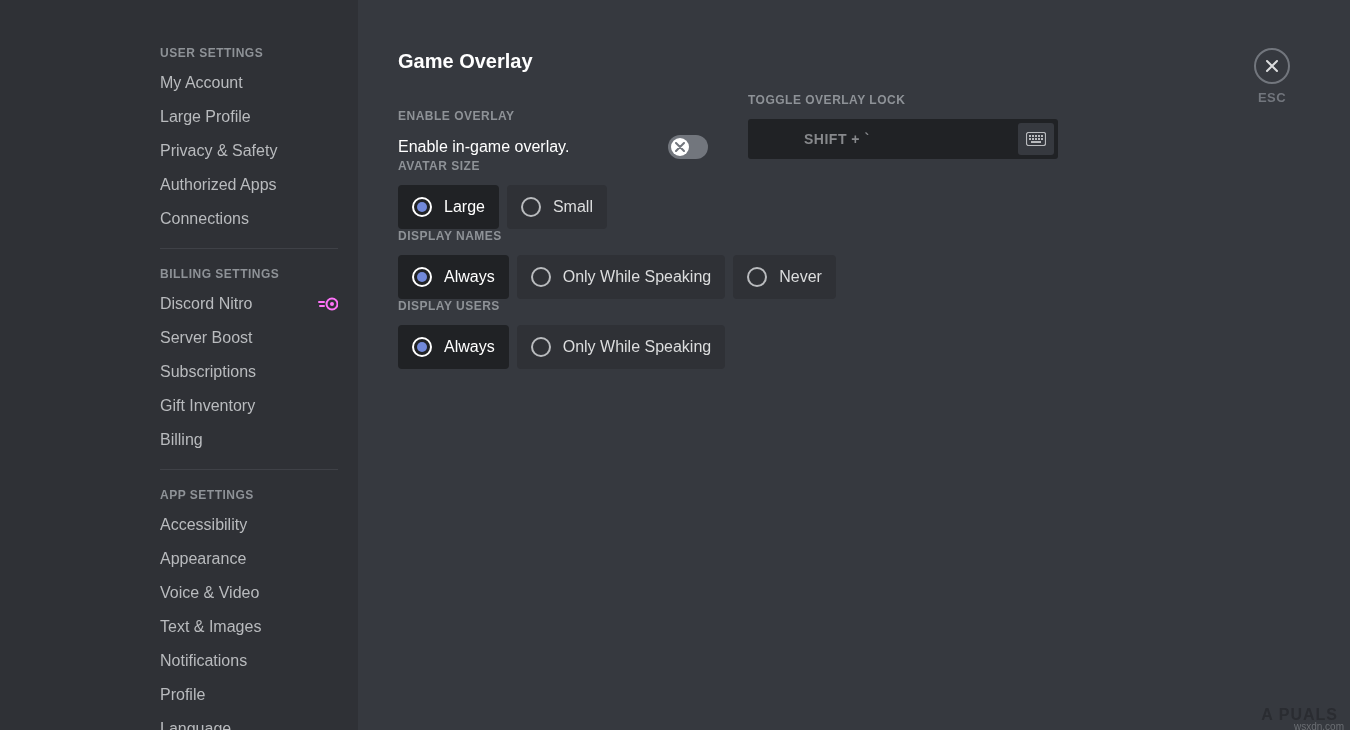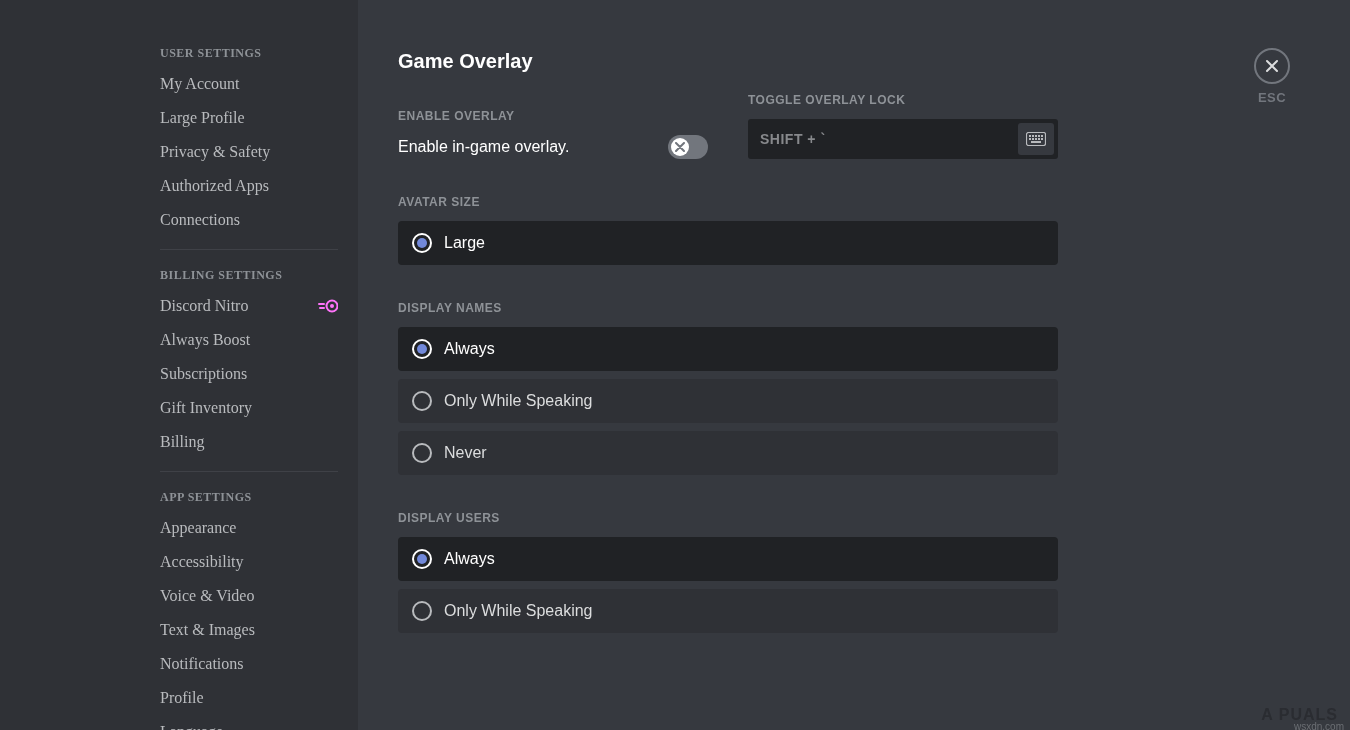--- a/index.html
+++ b/index.html
@@ -1,41 +1,41 @@
 <!DOCTYPE html>
 <html><head>
 <meta charset="utf-8">
 <style>
   * { box-sizing: border-box; margin: 0; padding: 0; }
   html, body { width: 1350px; height: 730px; overflow: hidden; font-family: "Helvetica Neue", Arial, sans-serif; background: #36393f; color: #dcddde; }
   .app { display: flex; height: 100%; }
   .sidebar-wrap { width: 358px; background: #2f3136; display: flex; justify-content: flex-end; }
-  .sidebar { width: 218px; padding: 40px 10px 60px 10px; overflow-y: auto; font-family: Liberation Serif, serif; }
+  .sidebar { width: 218px; padding: 40px 10px 60px 10px; overflow-y: auto; }
   .sidebar::-webkit-scrollbar { width: 0; }
   .section-header { font-size: 12px; font-weight: 700; color: #8e9297; letter-spacing: .5px; padding: 6px 10px; text-transform: uppercase; }
   .sidebar-item { font-size: 16px; color: #b9bbbe; padding: 8px 10px; border-radius: 4px; cursor: pointer; display: flex; align-items: center; justify-content: space-between; }
   .divider { height: 1px; background: #3f4147; margin: 12px 10px; }
   .nitro-icon svg { display:block; }
   .content-wrap { flex: 1; background: #36393f; position: relative; display:flex; }
   .content { padding: 50px 40px 40px 40px; width: 740px; }
   .page-title { font-size: 20px; font-weight: 700; color: #fff; margin-bottom: 20px; }
   .row-2col { display:flex; gap:40px;align-items:flex-end; }
   .col { flex:1; min-width:0; }
   .field-label { font-size: 12px; font-weight: 700; color: #8e9297; letter-spacing: .5px; margin-bottom: 12px; text-transform: uppercase; }
   .enable-row { display:flex; align-items:center; justify-content:space-between; }
   .enable-text { font-size: 16px; color: #fff; }
   .toggle { width: 40px; height: 24px; border-radius: 12px; background: #72767d; position: relative; cursor: pointer; flex-shrink:0; }
   .toggle .knob { position:absolute; left:3px; top:3px; width:18px; height:18px; border-radius:50%; background:#fff; display:flex; align-items:center; justify-content:center; }
   .toggle .knob svg { display:block; }
   .keybind-box { background:#202225; border-radius:3px; height:40px; display:flex; align-items:center; padding:0 4px 0 12px; justify-content:space-between; }
-  .keybind-text { color:#87898c; font-size:14px; font-weight:600; letter-spacing:.5px; }
+  .keybind-text { color:#87898c; font-size:14px; font-weight:600; letter-spacing:.5px;margin-left:44px; }
   .keybind-icon { width:36px; height:32px; background:#36393f; border-radius:3px; display:flex; align-items:center; justify-content:center; }
   .keybind-icon svg { display:block; }
-  .section { margin-top: 36px; }
-  .radio-group { display:flex; flex-direction:column; gap:8px; }
+  .section { }
+  .radio-group { display:flex; flex-direction:row; gap:8px; }
   .radio-option { background:#2f3136; border-radius:4px; padding:12px 14px; display:flex; align-items:center; gap:12px; cursor:pointer; font-size:16px; color:#dcddde; }
   .radio-option.selected { background:#202225; color:#fff; }
   .radio-circle { width:20px; height:20px; border:2px solid #b9bbbe; border-radius:50%; display:flex; align-items:center; justify-content:center; flex-shrink:0;}
   .radio-option.selected .radio-circle { border-color:#fff; }
   .radio-dot { width:10px; height:10px; border-radius:50%; background:#7289da; display:none; }
   .radio-option.selected .radio-dot { display:block; }
   .close-area { position:absolute; top:48px; right:60px; text-align:center; }
   .close-btn { width:36px; height:36px; border:2px solid #72767d; border-radius:50%; display:flex; align-items:center; justify-content:center; cursor:pointer; margin-bottom:6px; }
   .close-btn svg { display:block; }
   .close-label { font-size:13px; font-weight:600; color:#72767d; letter-spacing:.5px; }
@@ -71,38 +71,38 @@
           <span>Discord Nitro</span>
           <span class="nitro-icon">
             <svg width="20" height="14" viewBox="0 0 20 14">
               <circle cx="14" cy="7" r="5.5" fill="none" stroke="#ff73fa" stroke-width="2"></circle>
               <circle cx="14" cy="7" r="2" fill="#ff73fa"></circle>
               <path d="M1 5 H6 M2 9 H6" stroke="#ff73fa" stroke-width="2" stroke-linecap="round"></path>
             </svg>
           </span>
         </div>
         <div class="sidebar-item">
-          <span>Always Boost</span>
+          <span>Server Boost</span>
         </div>
         <div class="sidebar-item">
           <span>Subscriptions</span>
         </div>
         <div class="sidebar-item">
           <span>Gift Inventory</span>
         </div>
         <div class="sidebar-item">
           <span>Billing</span>
         </div>
         <div class="divider"></div>
         <div class="section-header">APP SETTINGS</div>
         <div class="sidebar-item">
+          <span>Accessibility</span>
+        </div>
+        <div class="sidebar-item">
           <span>Appearance</span>
-        </div>
-        <div class="sidebar-item">
-          <span>Accessibility</span>
         </div>
         <div class="sidebar-item">
           <span>Voice &amp; Video</span>
         </div>
         <div class="sidebar-item">
           <span>Text &amp; Images</span>
         </div>
         <div class="sidebar-item">
           <span>Notifications</span>
         </div>
@@ -159,20 +159,24 @@
 
       <div class="section">
         <div class="field-label">AVATAR SIZE</div>
         <div class="radio-group" id="avatar-size-group">
             <div class="radio-option selected">
               <span class="radio-circle">
                 <span class="radio-dot"></span>
               </span>
               <span>Large</span>
             </div>
+            <div class="radio-option">
+              <span class="radio-circle"></span>
+              <span>Small</span>
+            </div>
           </div>
       </div>
 
       <div class="section">
         <div class="field-label">DISPLAY NAMES</div>
         <div class="radio-group" id="display-names-group">
             <div class="radio-option selected">
               <span class="radio-circle">
                 <span class="radio-dot"></span>
               </span>

